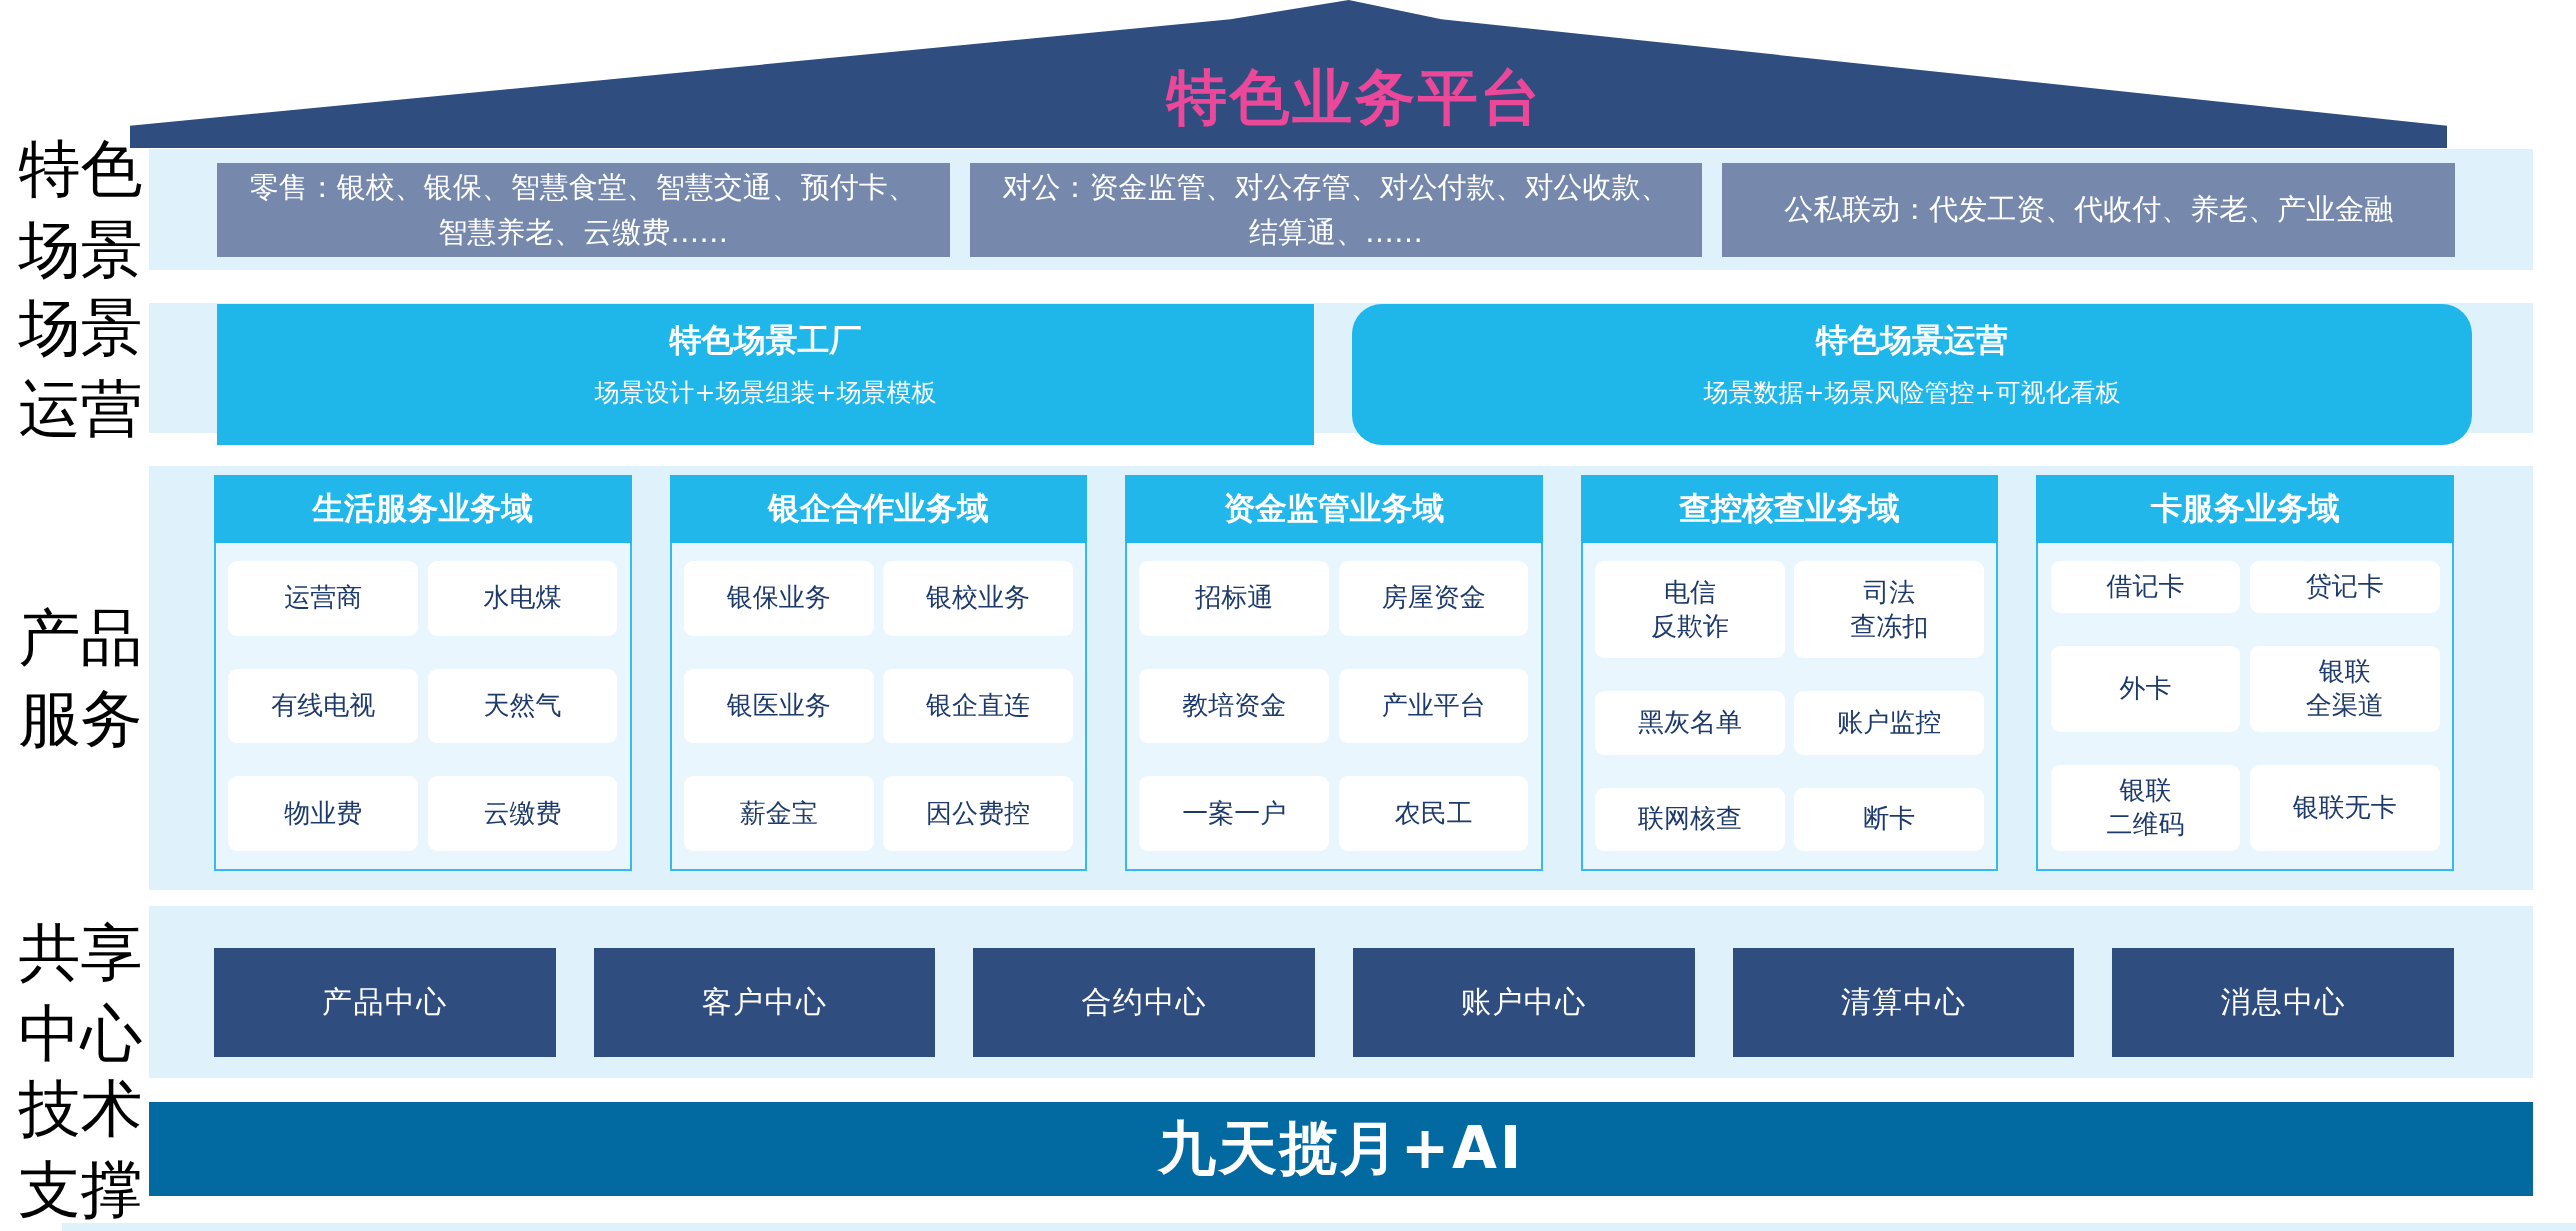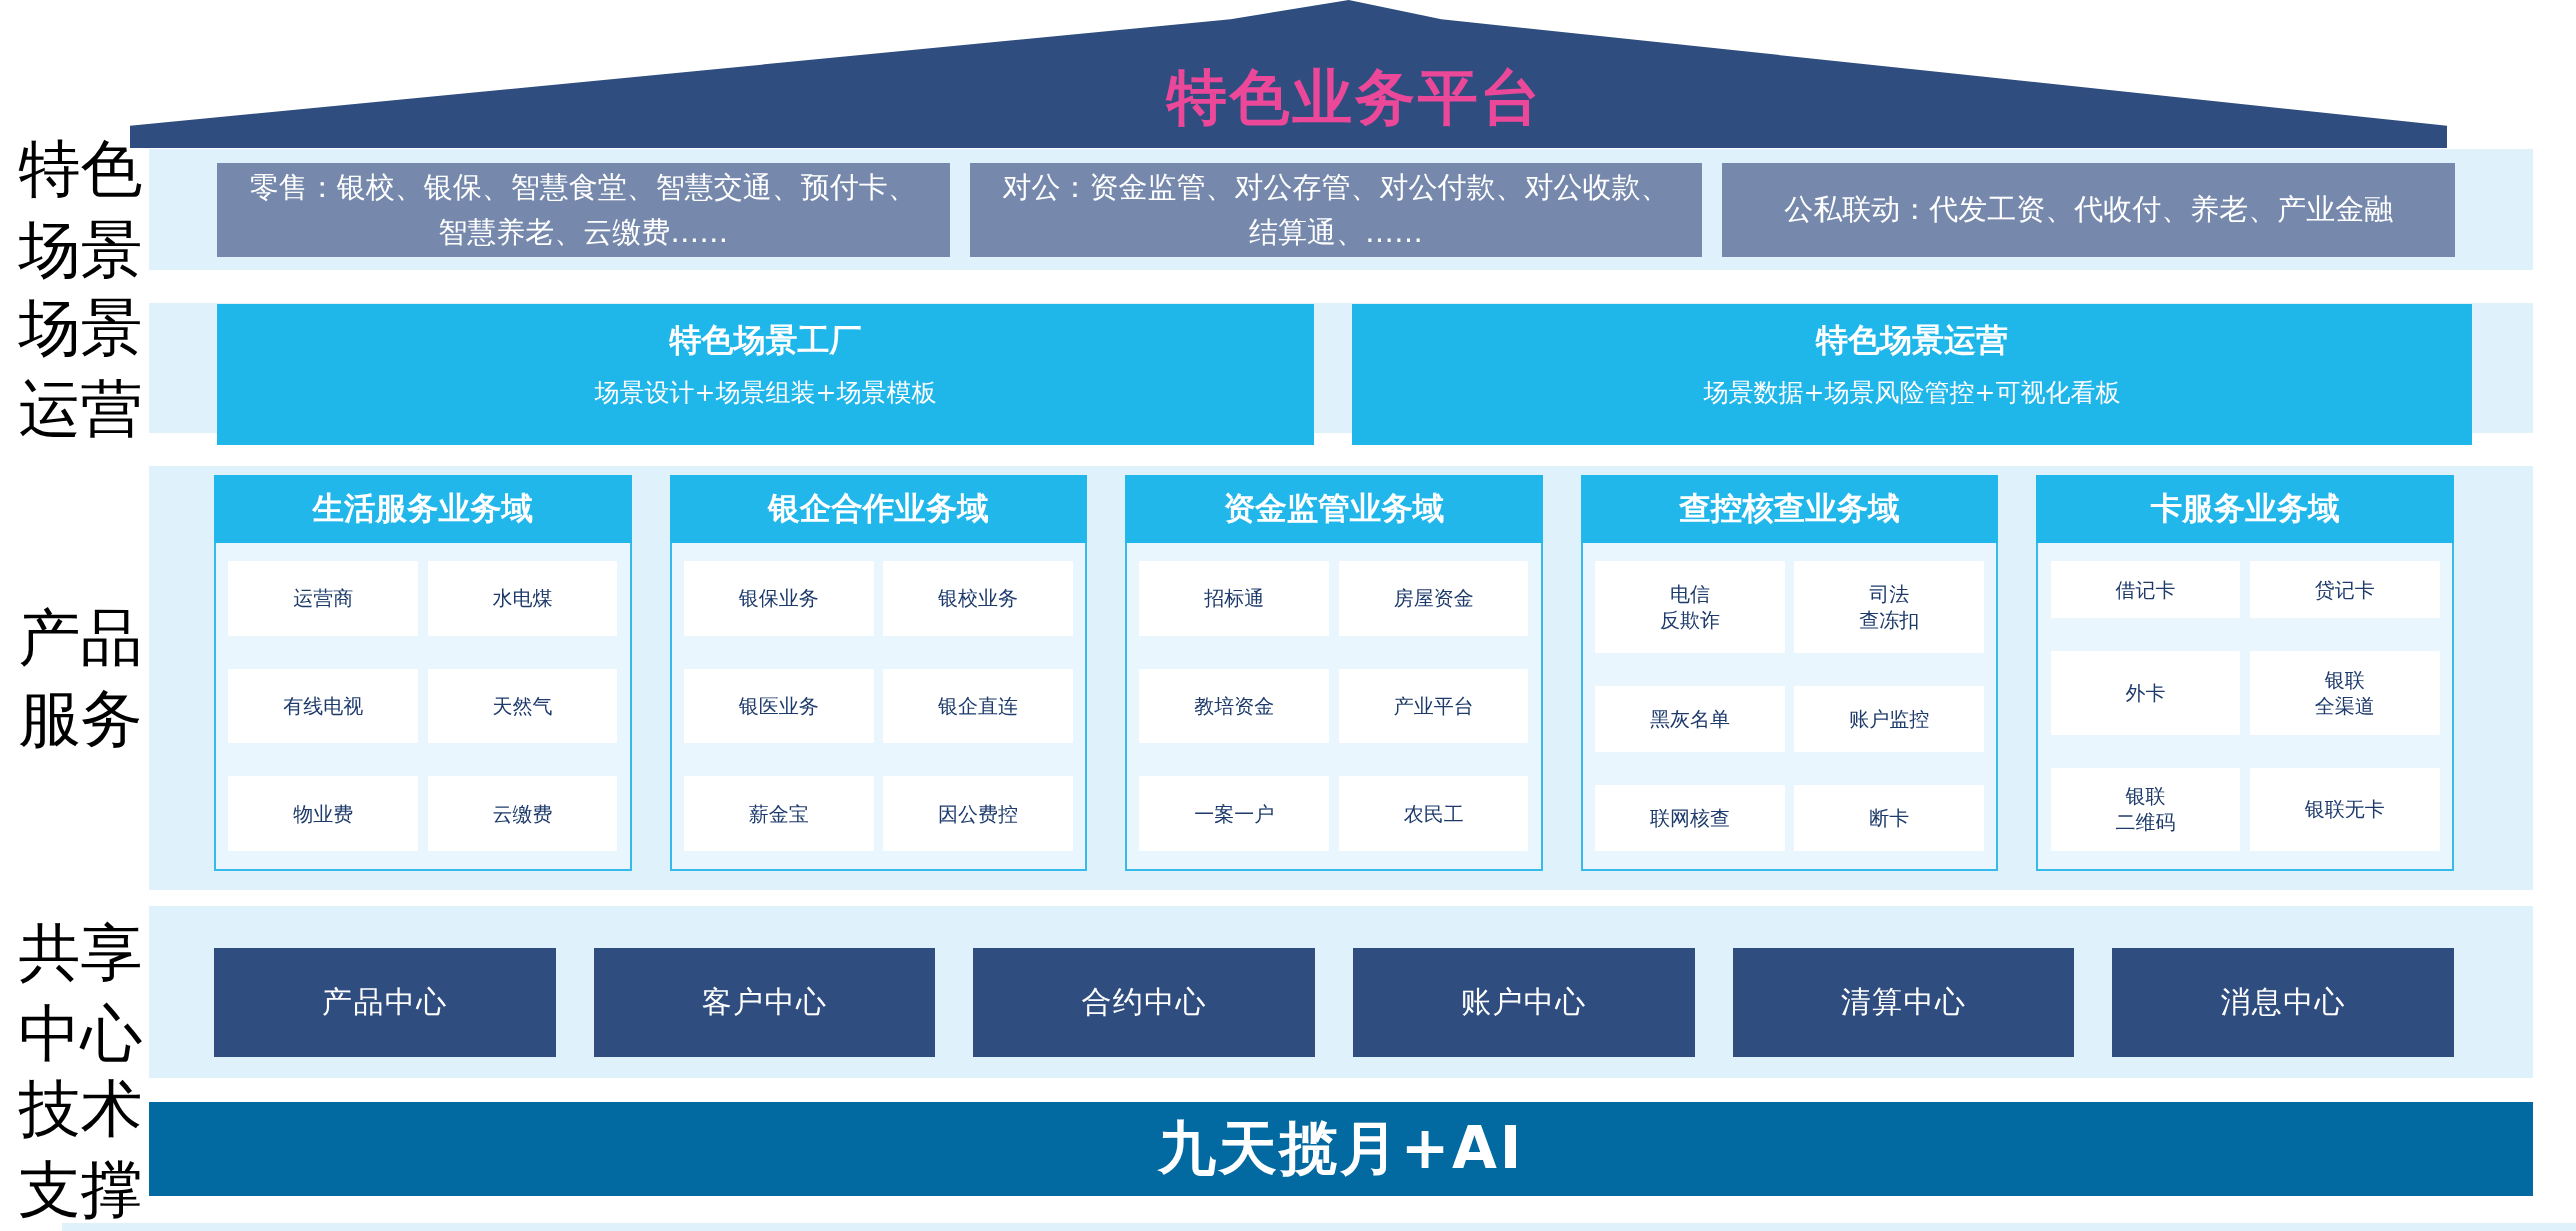--- a/index.html
+++ b/index.html
@@ -22,34 +22,34 @@
         padding:0 78px 0 68px;}
   .scene-box{flex:1;height:94px;background:#7689AC;color:#ffffff;font-size:29px;line-height:1.55;
         display:flex;align-items:center;justify-content:center;text-align:center;
         padding:0 23px;box-sizing:border-box;}
 
   
   .band-ops{top:303px;height:130px;}
   .op-box{position:absolute;top:1.4px;height:141px;background:#1FB6EA;color:#ffffff;
         text-align:center;box-sizing:border-box;}
   .op-box.b1{left:68px;width:1097px;}
-  .op-box.b2{left:1203px;width:1120px;}
+  .op-box.b2{left:1203px;width:1120px;border-radius:30px;}
   .op-title{font-size:32px;font-weight:bold;margin-top:15px;}
   .op-sub{font-size:25px;margin-top:12.3px;}
 
   
   .band-products{top:466px;height:424px;display:flex;align-items:flex-start;gap:38px;
         padding:9px 79px 4px 65px;}
   .prod-card{flex:1;height:396px;display:flex;flex-direction:column;min-width:0;}
   .prod-header{height:68px;background:#22B7EB;color:#ffffff;font-weight:bold;font-size:31.5px;
         display:flex;align-items:center;justify-content:center;white-space:nowrap;}
   .prod-body{flex:1;background:#EAF6FD;border:2.1px solid #35BAEB;border-top:none;
         display:grid;grid-template-columns:1fr 1fr;column-gap:9.6px;row-gap:33px;
         padding:18px 12.3px;box-sizing:border-box;}
-  .prod-item{background:#ffffff;color:#1D3A6B;font-size:20px;line-height:1.3;border-radius:1px;
+  .prod-item{background:#ffffff;color:#1D3A6B;font-size:26px;line-height:1.3;border-radius:9px;
         display:flex;align-items:center;justify-content:center;text-align:center;white-space:pre-line;}
 
   
   .band-centers{top:906px;height:172px;display:flex;gap:38px;padding:30px 79px 0 65px;}
   .center-box{flex:1;height:109px;background:#2F4D7F;color:#ffffff;font-size:30px;
         display:flex;align-items:center;justify-content:center;letter-spacing:1.4px;margin-top:12px;}
 
   
   .tech-bar{position:absolute;left:149px;top:1102px;width:2384px;height:94px;background:#0369a1;
         color:#ffffff;font-size:58px;font-weight:bold;display:flex;align-items:center;

